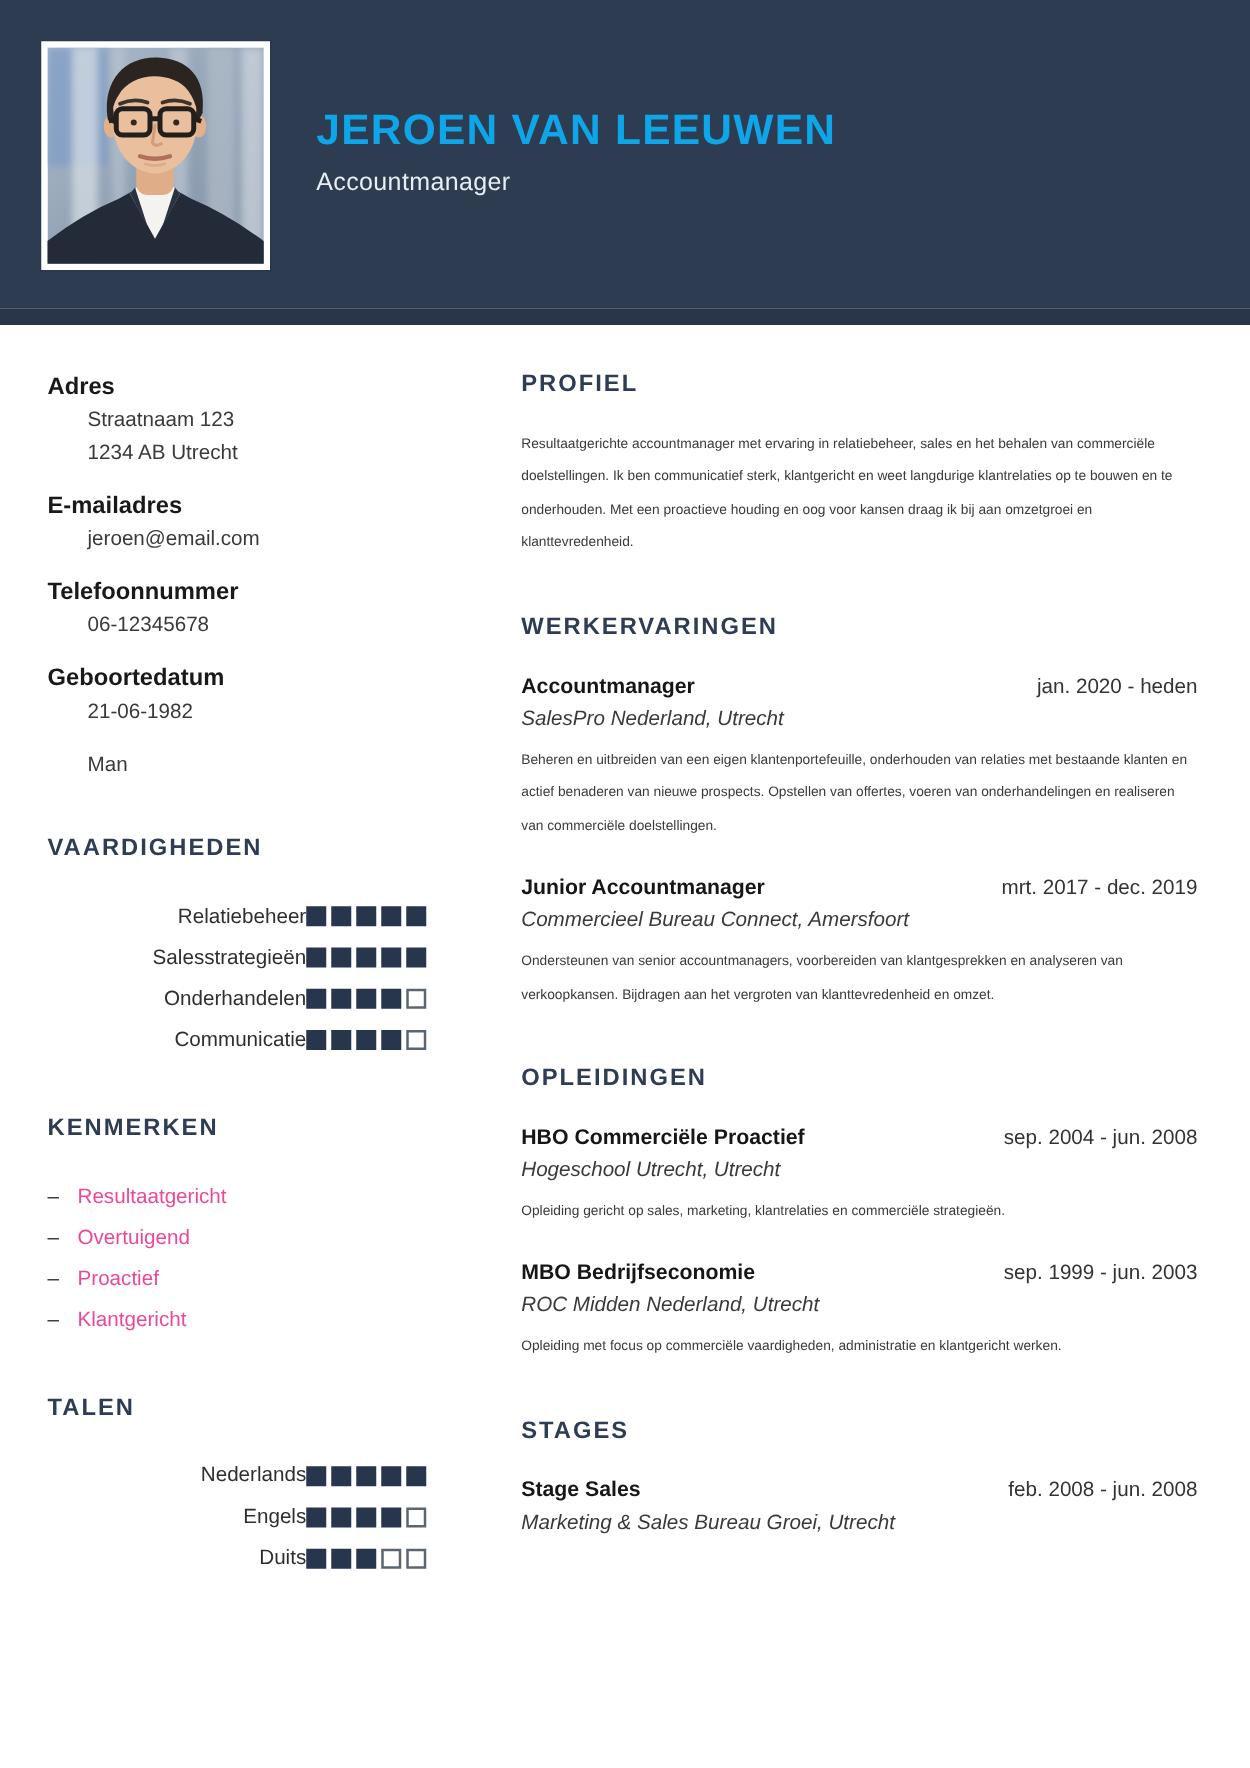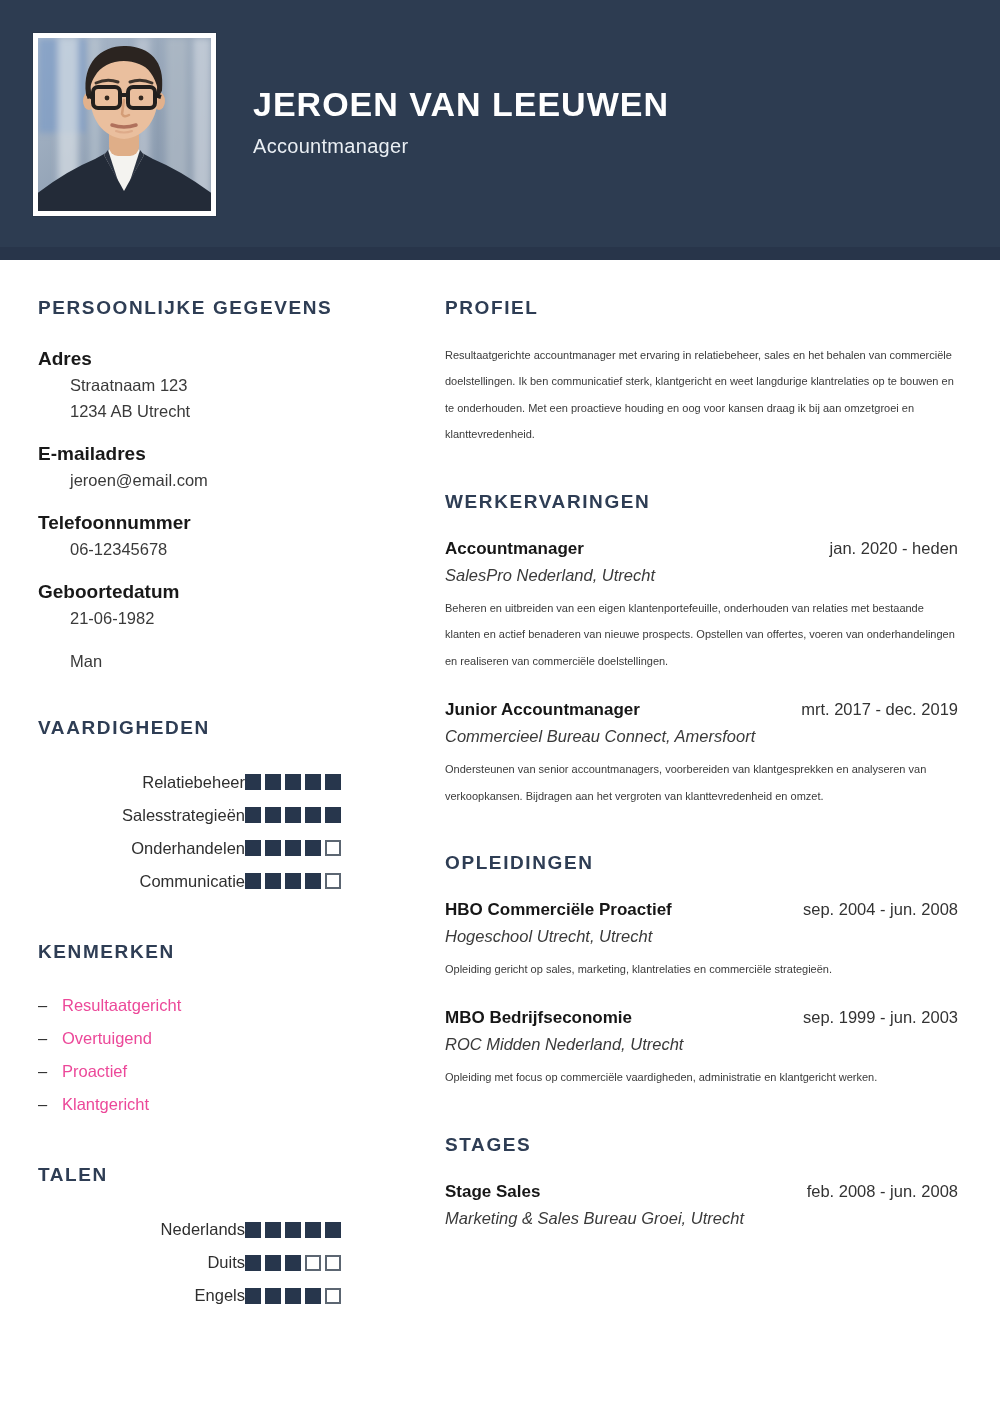--- a/index.html
+++ b/index.html
@@ -17,29 +17,29 @@
   .header-strip { height:13px; background:#28354a; }
   .photo-frame {
     position:absolute; left:33px; top:33px;
     width:183px; height:183px;
     background:#ffffff; padding:5px;
     box-shadow:0 0 0 1px rgba(0,0,0,0.08);
   }
   .photo-frame svg { display:block; width:173px; height:173px; }
   .header-text { position:absolute; left:253px; top:86px; }
   .name {
-    font-size:34px; font-weight:700; color:#ffffff;
+    font-size:34px; font-weight:700; color:#0ea5e9;
     letter-spacing:1px; line-height:1.1;
   }
   .job-title { font-size:20px; color:#e9eef3; margin-top:12px; letter-spacing:0.3px; }
 
   
   .main { display:flex; padding:37px 42px 0 38px; }
   .col-left { width:303px; flex-shrink:0; }
-  .col-right { flex:1; margin-left:104px; }
+  .col-right { flex:1; margin-left:76px; }
 
   h2.section-heading {
     font-size:19px; font-weight:700; color:#2e3d54;
     letter-spacing:1.6px; line-height:1.2;
   }
   .col-left h2.section-heading { margin-bottom:26px; }
   .col-right h2.section-heading { margin-bottom:22px; }
   .section-block { margin-bottom:43px; }
 
   
@@ -139,21 +139,20 @@
     <div class="job-title">Accountmanager</div>
   </div>
 </div>
 <div class="header-strip"></div>
 
 <div class="main">
 
   <div class="col-left">
 
     <div class="section-block">
-      <h2 class="section-heading">PERSOONLIJKE GEGEVENS</h2>
       <div class="pd-item">
         <div class="pd-label">Adres</div>
         <div class="pd-line">Straatnaam 123</div>
         <div class="pd-line">1234 AB Utrecht</div>
       </div>
       <div class="pd-item">
         <div class="pd-label">E-mailadres</div>
         <div class="pd-line">jeroen@email.com</div>
       </div>
       <div class="pd-item">
@@ -239,36 +238,36 @@
         <span class="rate-label">Nederlands</span>
         <span class="squares">
             <span class="sq sq-filled"></span>
             <span class="sq sq-filled"></span>
             <span class="sq sq-filled"></span>
             <span class="sq sq-filled"></span>
             <span class="sq sq-filled"></span>
           </span>
       </div>
       <div class="rate-row">
+        <span class="rate-label">Engels</span>
+        <span class="squares">
+            <span class="sq sq-filled"></span>
+            <span class="sq sq-filled"></span>
+            <span class="sq sq-filled"></span>
+            <span class="sq sq-filled"></span>
+            <span class="sq sq-empty"></span>
+          </span>
+      </div>
+      <div class="rate-row">
         <span class="rate-label">Duits</span>
         <span class="squares">
             <span class="sq sq-filled"></span>
             <span class="sq sq-filled"></span>
             <span class="sq sq-filled"></span>
             <span class="sq sq-empty"></span>
-            <span class="sq sq-empty"></span>
-          </span>
-      </div>
-      <div class="rate-row">
-        <span class="rate-label">Engels</span>
-        <span class="squares">
-            <span class="sq sq-filled"></span>
-            <span class="sq sq-filled"></span>
-            <span class="sq sq-filled"></span>
-            <span class="sq sq-filled"></span>
             <span class="sq sq-empty"></span>
           </span>
       </div>
     </div>
   </div>
 
   <div class="col-right">
 
     <div class="section-block">
       <h2 class="section-heading">PROFIEL</h2>

